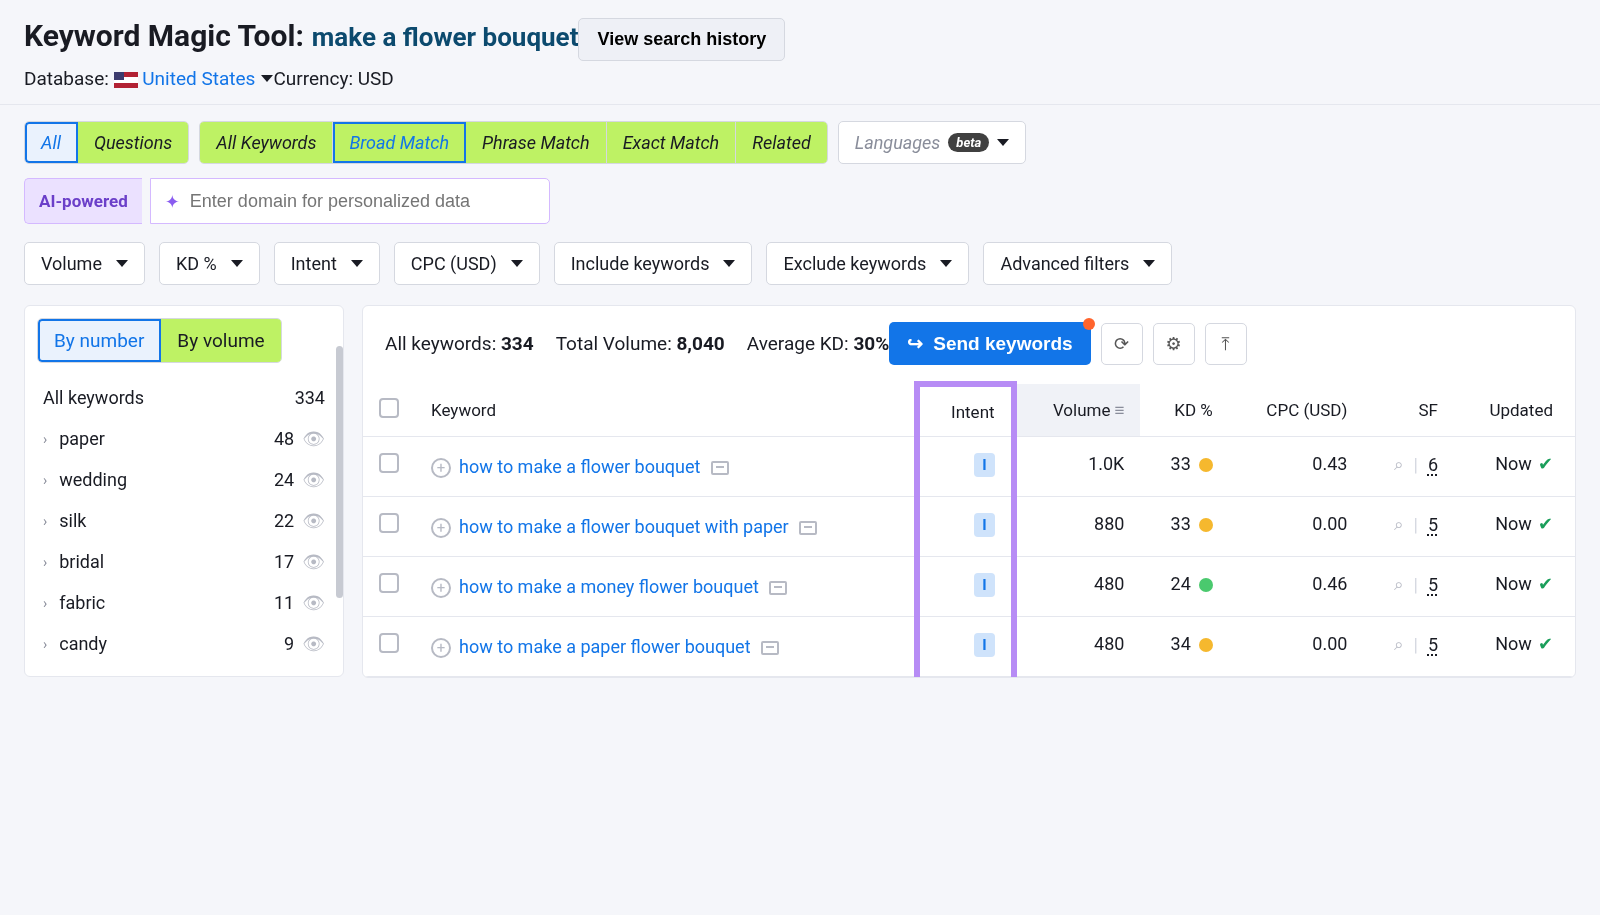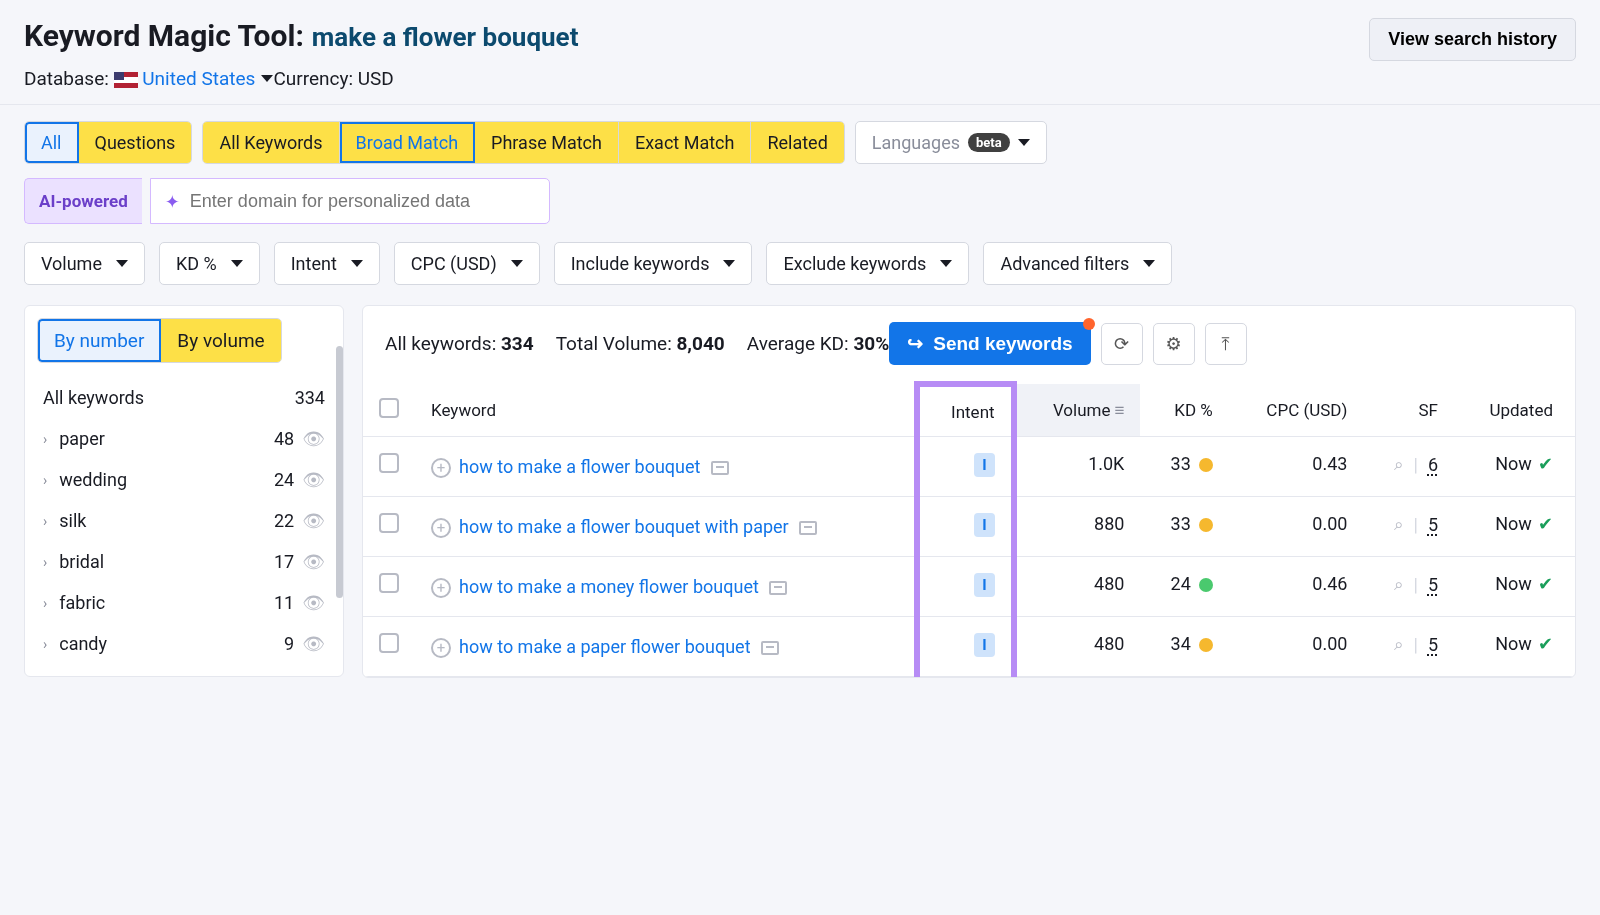--- a/index.html
+++ b/index.html
@@ -1,36 +1,36 @@
 <!DOCTYPE html>
 <html><head>
 <meta charset="utf-8">
 <style>
 * { box-sizing: border-box; margin: 0; padding: 0; }
 body { font-family: -apple-system, BlinkMacSystemFont, "Segoe UI", Roboto, Arial, sans-serif; background: #f5f6fa; color: #191b23; font-size: 15px; }
 .page { width: 1600px; padding: 0; }
 
 
-.header { padding: 18px 24px 14px 24px; display: flex; align-items: flex-start; justify-content: space-between; }
+.header { padding: 18px 24px 14px 24px; display: flex; align-items: flex-start; }
 .title-row { display: flex; align-items: baseline; gap: 8px; }
 .tool-title { font-size: 30px; font-weight: 700; }
 .tool-query { font-size: 26px; font-weight: 700; color: #0c4a6e; }
 .meta-row { margin-top: 14px; display: flex; font-size: 19px; }
 .meta-label { color: #191b23; }
 .country-link { color: #1275e8; display: inline-flex; align-items: center; gap: 6px; cursor: pointer; }
 .flag { display: inline-block; width: 24px; height: 16px; background: linear-gradient(#b22234 0 33%, #fff 33% 66%, #b22234 66% 100%); position: relative; vertical-align: middle; }
 .flag::before { content: ""; position: absolute; left:0; top:0; width:10px; height:8px; background:#3c3b6e; }
 .history-btn { background: #eef0f6; border: 1px solid #d5d8e0; border-radius: 5px; padding: 10px 18px; font-size: 18px; font-weight: 600; cursor: pointer; }
 
 .divider { border: none; border-top: 1px solid #e5e7ee; }
 
 
-.tabs-row { padding: 16px 24px 0 24px; display: flex; gap: 10px; align-items: center; flex-wrap: wrap; }
+.tabs-row { padding: 16px 24px 0 24px; display: flex; gap: 10px; align-items: center; flex-wrap: wrap; font-style: italic; }
 .btn-group { display: inline-flex; border-radius: 5px; overflow: hidden; border: 1px solid #d5d8e0; background: #fff; }
-.btn-group .seg { padding: 10px 16px; font-size: 18px; border-right: 1px solid #d5d8e0; cursor: pointer; background: #fde047; }
+.btn-group .seg { padding: 10px 16px; font-size: 18px; border-right: 1px solid #d5d8e0; cursor: pointer; background: #bef264; }
 .btn-group .seg:last-child { border-right: none; }
 .seg.active-blue { outline: 2px solid #1275e8; outline-offset: -2px; background: #eaf2fd; color: #1275e8; border-radius: 4px 0 0 4px; z-index:1; }
 .seg.outlined-blue { outline: 2px solid #1275e8; outline-offset: -2px; color: #1275e8; z-index:1; }
 .lang-btn { border:1px solid #d5d8e0; background:#fff; border-radius:5px; padding:10px 16px; display:inline-flex; align-items:center; gap:8px; font-size:18px; color:#898d9a; cursor:pointer; }
 .beta-badge { background:#404040; color:#fff; font-size:13px; font-weight:700; padding:2px 8px; border-radius:10px; }
 
 
 .ai-row { padding: 14px 24px 0 24px; display: flex; gap: 8px; align-items: stretch; }
 .ai-label { background:#ebe1ff; color:#6b3fc9; font-weight:700; padding: 12px 14px; border-radius:5px 0 0 5px; border:1px solid #d4b9ff; border-right:none; font-size:17px; }
 .ai-input { flex:0 0 auto; border:1px solid #d4b9ff; background:#fff; border-radius:0 5px 5px 0; padding: 10px 14px; display:flex; align-items:center; gap:10px; min-width: 400px; }

